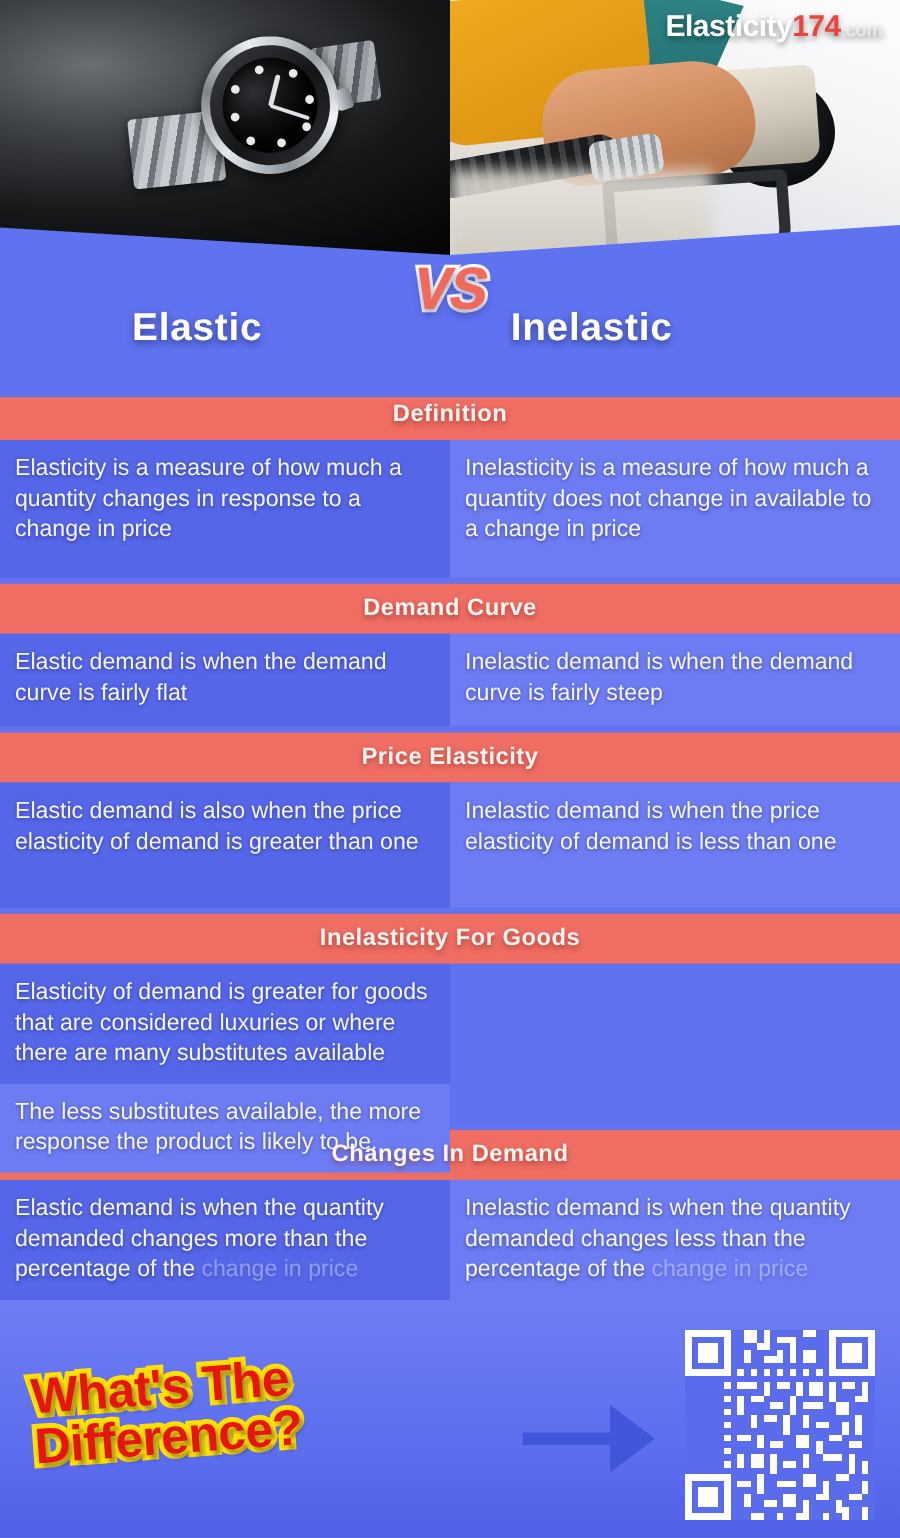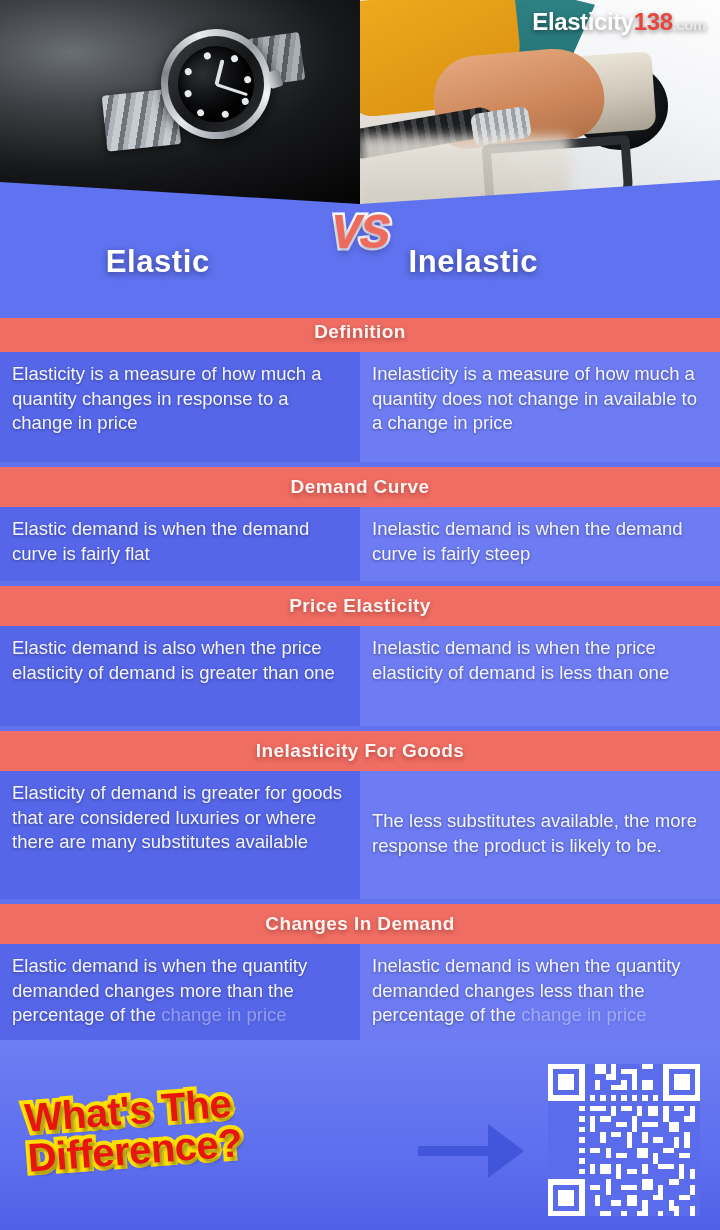--- a/index.html
+++ b/index.html
@@ -93,21 +93,21 @@
     text-shadow:0 1px 3px rgba(25,30,90,.5);}
   .cell.left{background:#5566e8;}
   .cell.right{background:#6d7cf2;}
   .cell.mid{display:flex;align-items:center;}
   .gap{height:5px;background:#6173ee;}
 
   
   .sec-body.h110{height:110px;}
   .sec-body.h74{height:74px;}
   .sec-body.h100{height:100px;}
-  .sec-body.h128{height:128px;}
+  .sec-body.h128{height:128px;flex-direction:column;}
   .sec-body.h118{height:118px;}
 
   .fade{opacity:.38;}
 
   
   .bottom{position:absolute;left:0;top:1040px;width:720px;height:190px;z-index:3;
     background:linear-gradient(180deg,#6d7df2 0%,#5f70ef 55%,#5061e8 100%);}
   .wtd{position:absolute;left:26px;top:1090px;z-index:6;transform:rotate(-4.2deg);
     font-size:40px;font-weight:bold;line-height:1.0;color:#e8140f;letter-spacing:-.5px;
     -webkit-text-stroke:8px #ffe000;paint-order:stroke fill;
@@ -152,21 +152,21 @@
       <div class="pr-nozzle"></div>
       <div class="pr-sleeve"></div>
       <div class="pr-arm"></div>
       <div class="pr-hose"></div>
       <div class="pr-collar"></div>
       <div class="pr-trigger"></div>
       <div class="pr-blur"></div>
     </div>
 
     <div class="logo">
-      <span class="w">Elasticity</span><span class="r">138</span><span class="c">.com</span>
+      <span class="w">Elasticity</span><span class="r">174</span><span class="c">.com</span>
     </div>
   </div>
 
   <div class="banner"></div>
   <div class="banner-inner">
     <div class="bn-half">
       <div class="bn-title">Elastic</div>
     </div>
     <div class="bn-half">
       <div class="bn-title">Inelastic</div>

